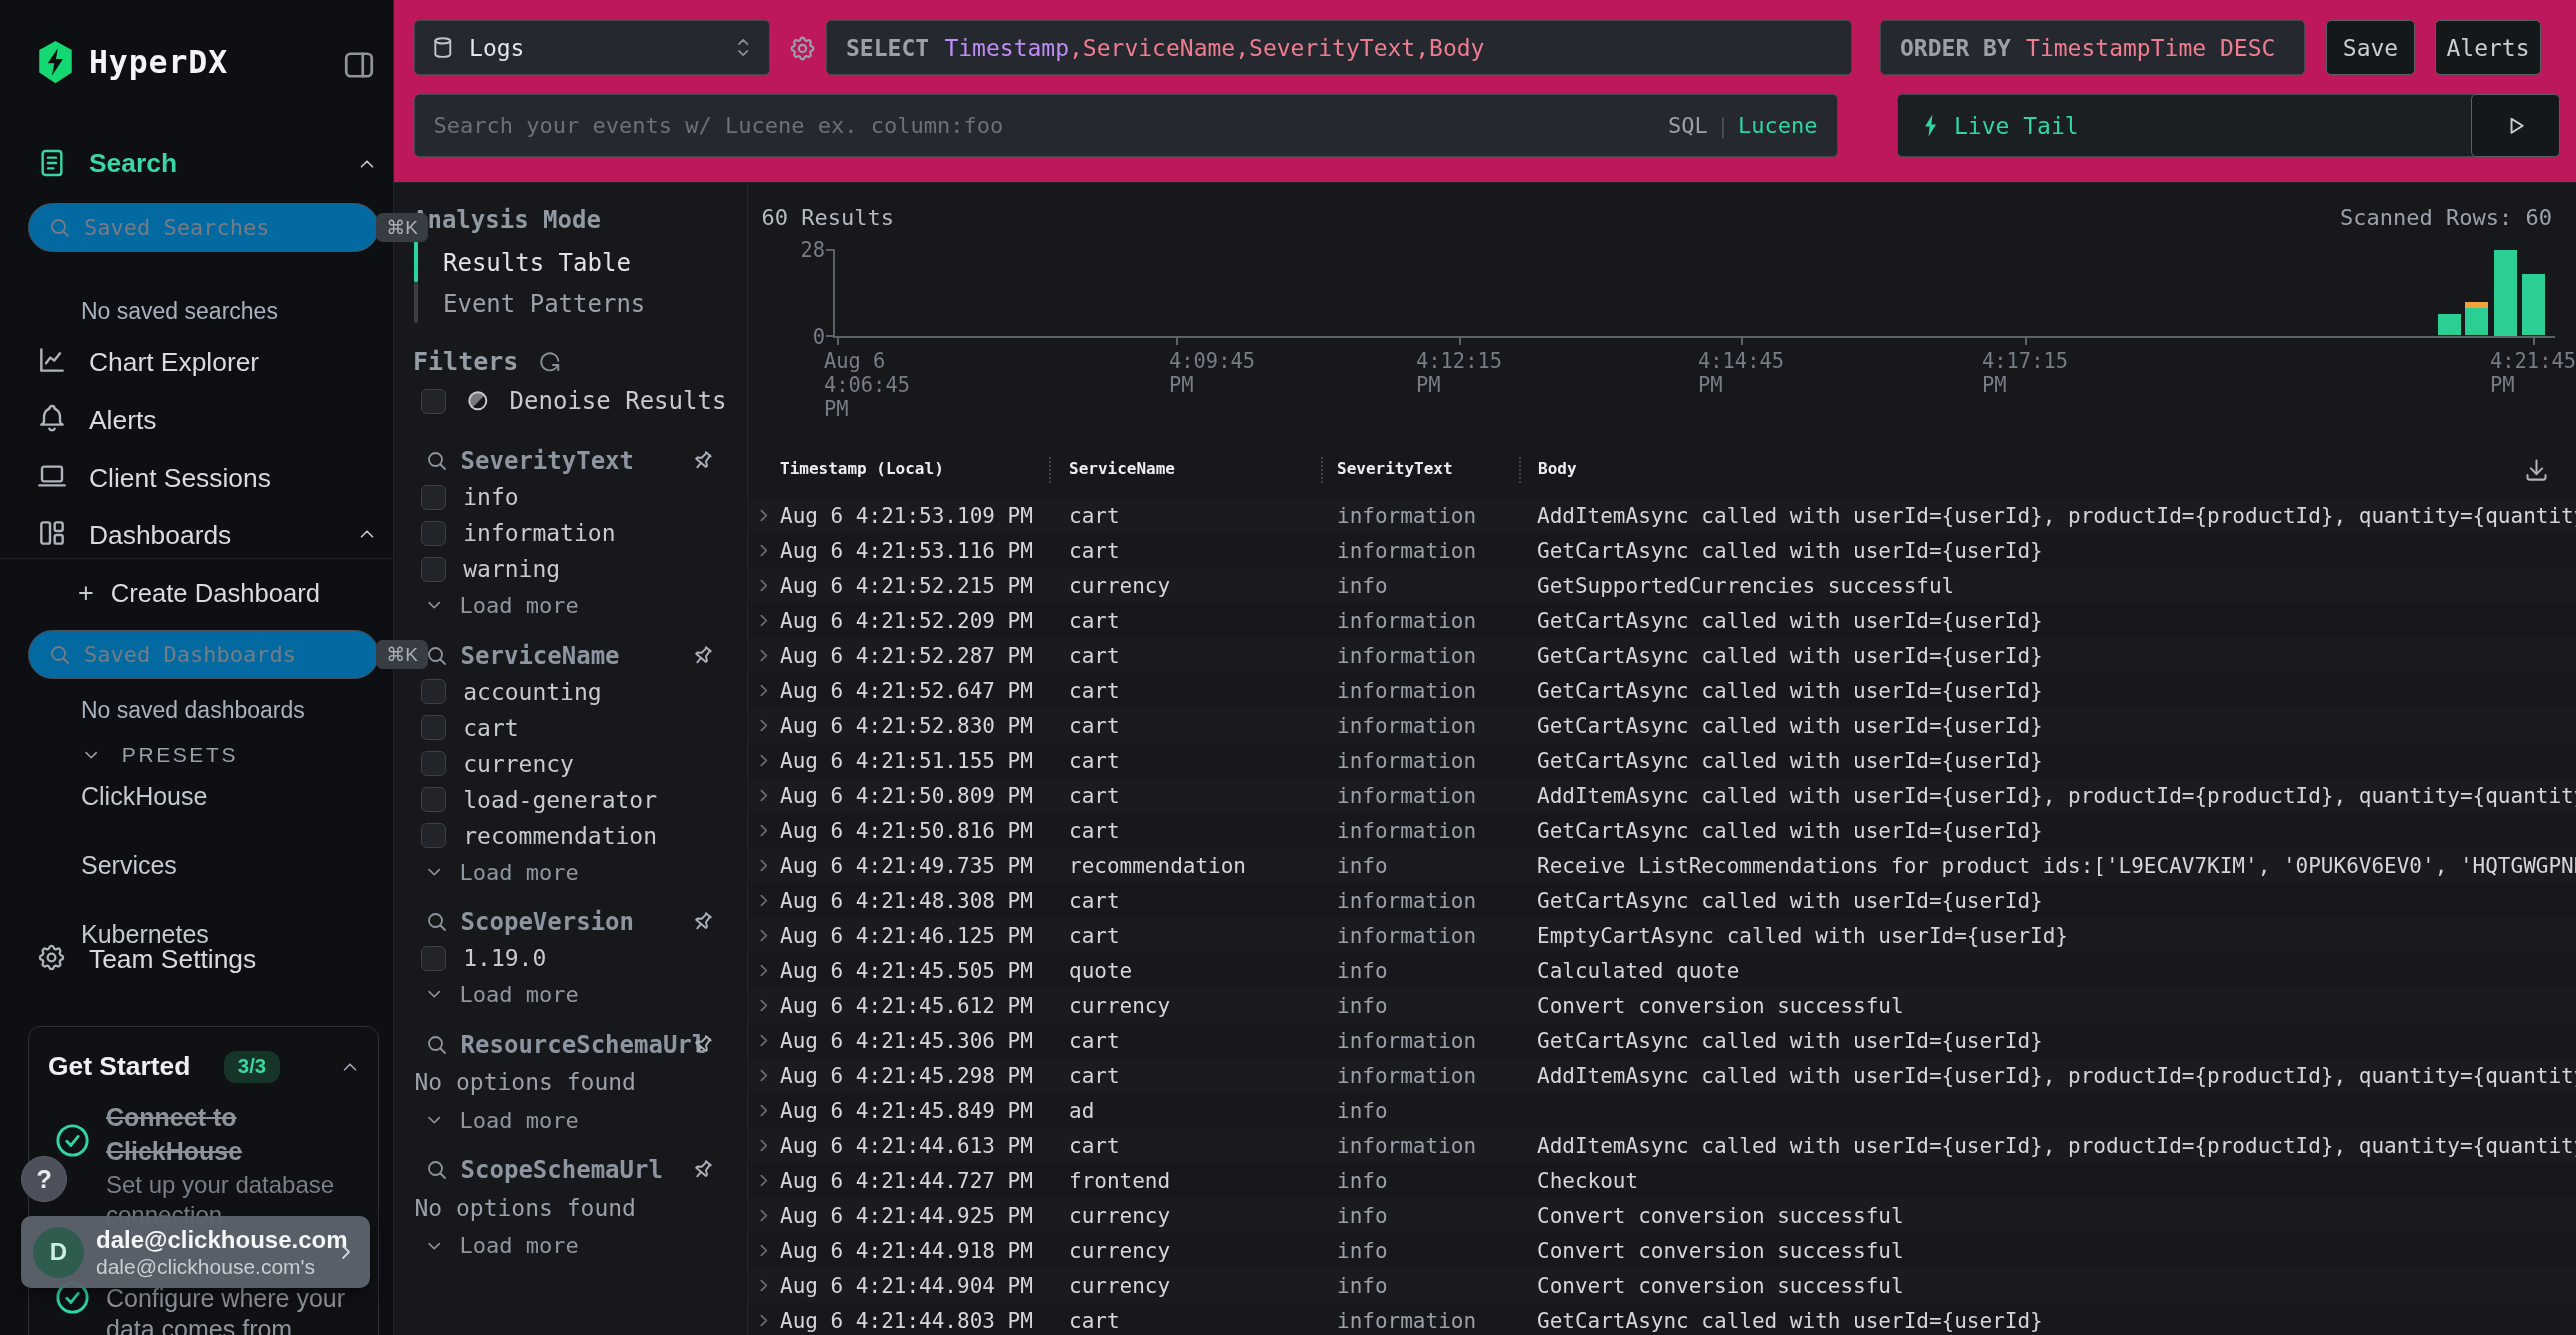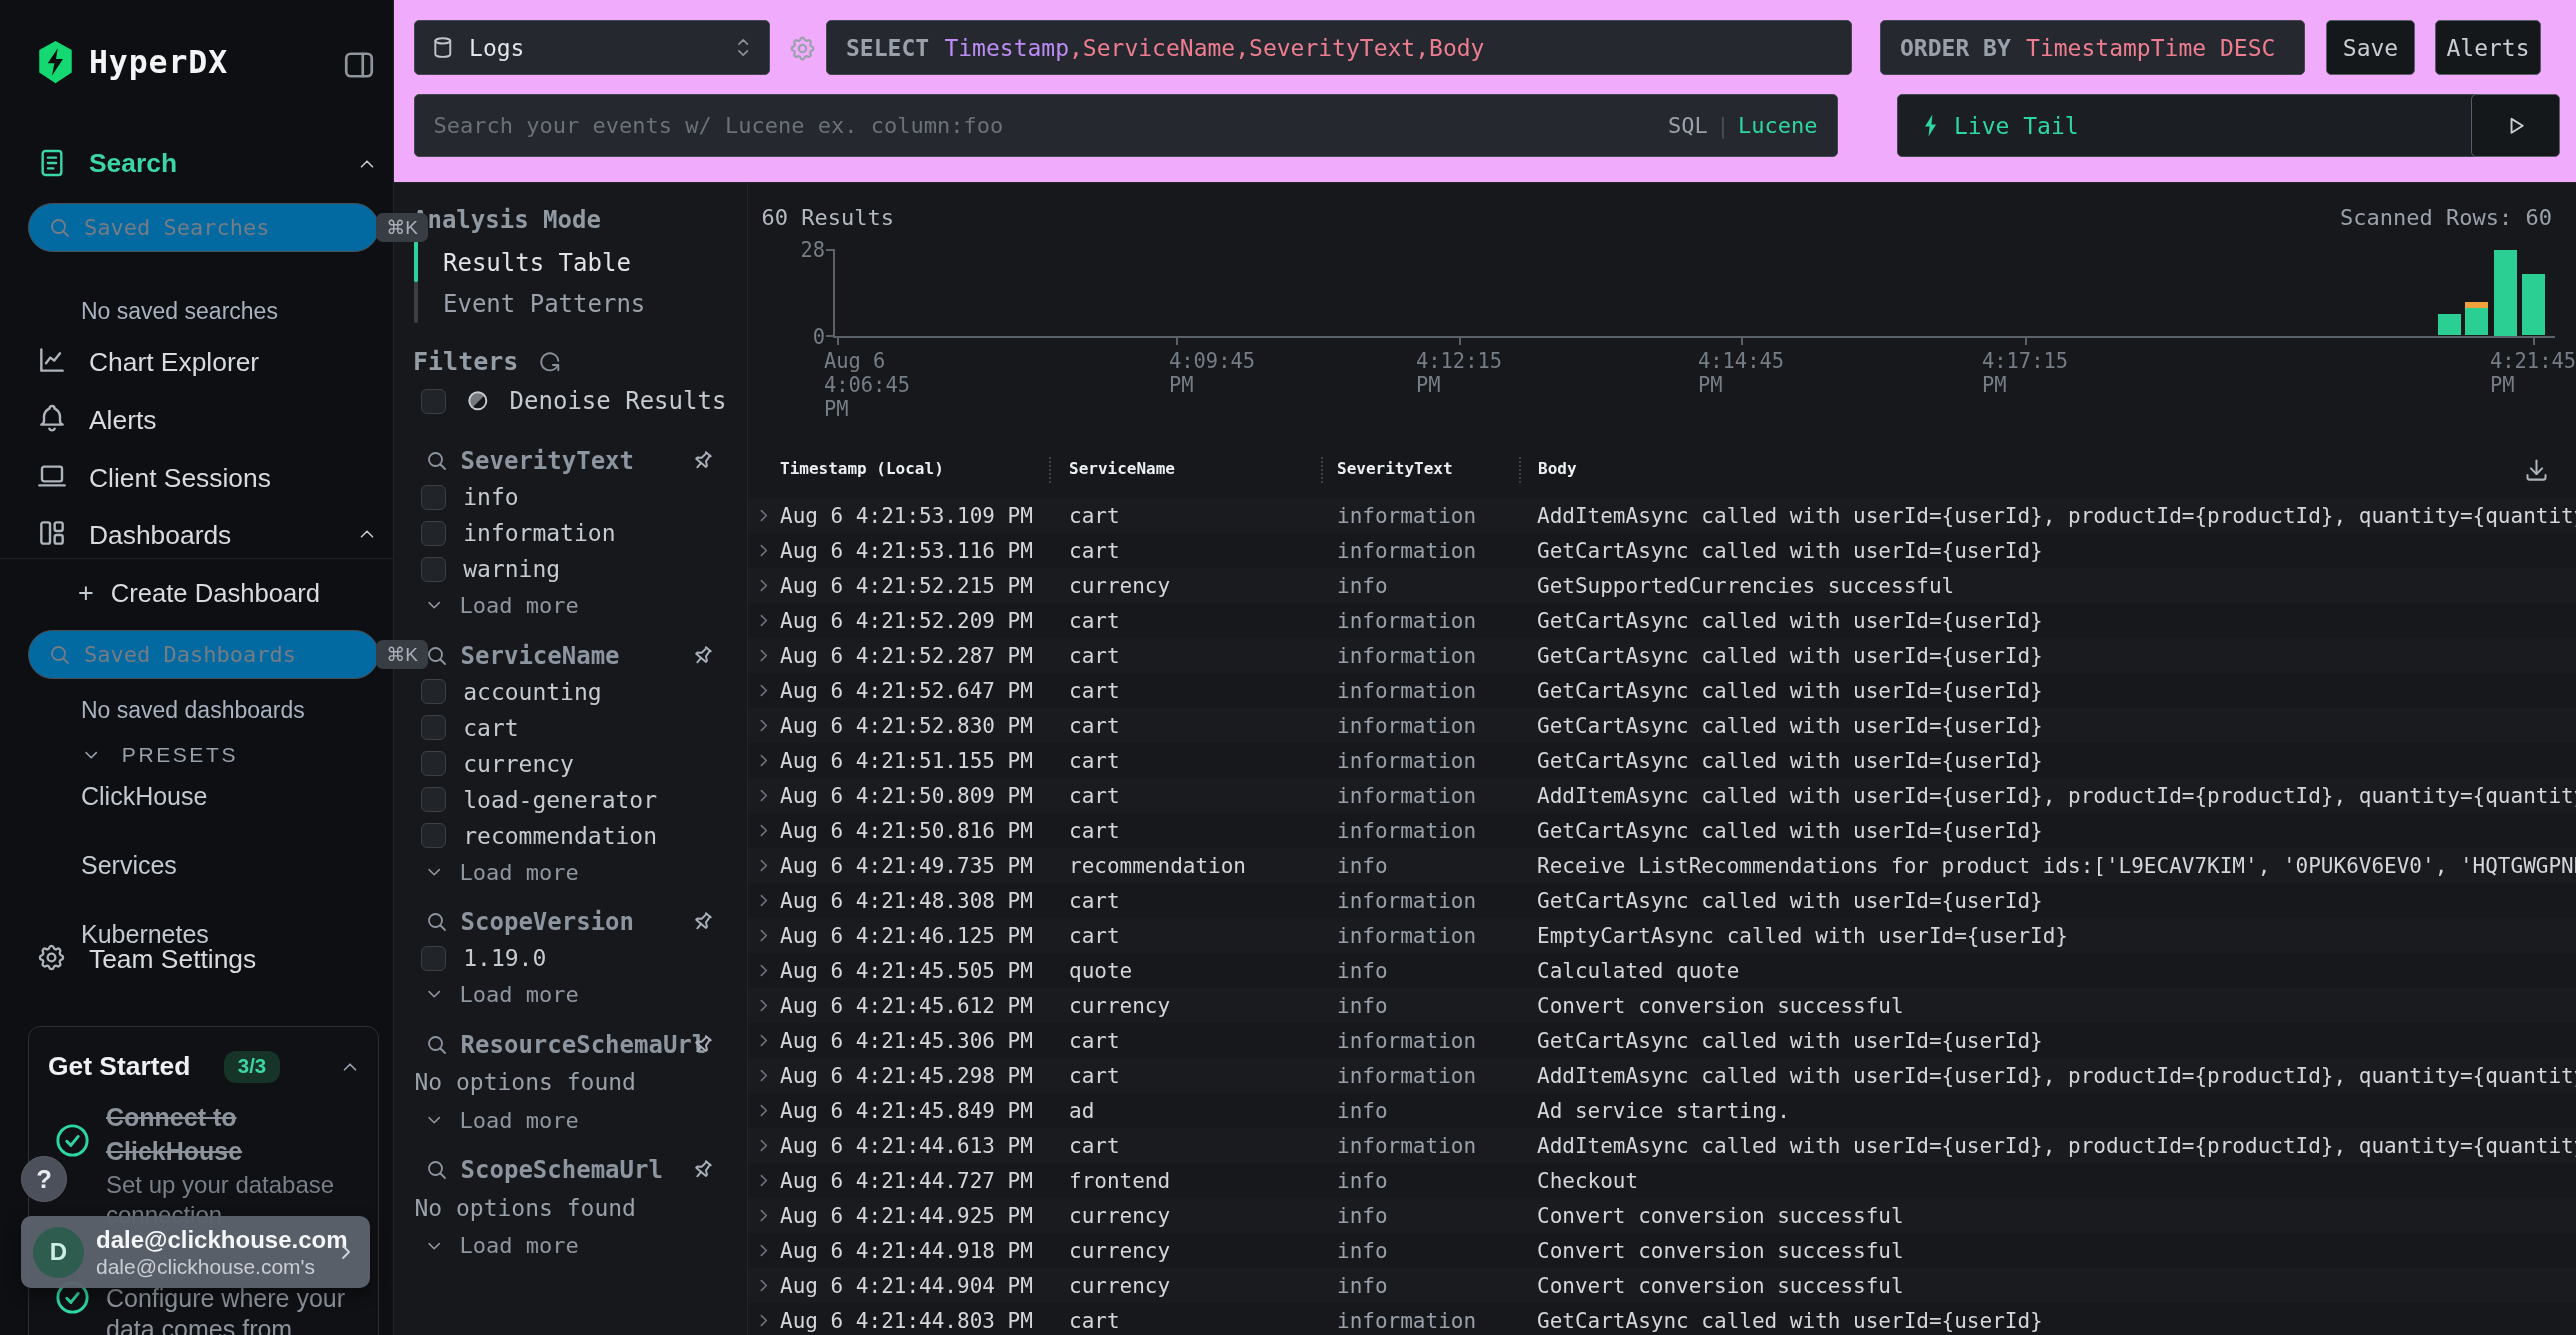--- a/index.html
+++ b/index.html
@@ -42,21 +42,21 @@
   .gs-step-title{ font-size:25px; font-weight:bold; color:#8d939c; text-decoration:line-through; line-height:34px; }
   .gs-step-sub{ font-size:24px; color:#787f88; line-height:30px; }
   .gs-step-future{ font-size:25px; color:#8d939c; line-height:31px; }
   #help-fab{ width:46px; height:46px; border-radius:50%; background:#4b505a; color:#e9ebef; font-size:25.6px; font-weight:bold; display:flex; align-items:center; justify-content:center; z-index:7; border:0.9px solid #5a5f69;}
   #user-chip{ left:21px; top:1216px; width:349px; height:72px; background:rgba(93,99,109,0.96); border-radius:10.2px; z-index:6; display:flex; align-items:center; padding:0 12px; gap:12px; box-shadow:0 5.1px 15.3px rgba(0,0,0,.4); }
   #user-chip .avatar{ width:51px; height:51px; border-radius:50%; background:#2e5d50; color:#cdeee2; font-size:24px; font-weight:bold; display:flex; align-items:center; justify-content:center; flex:none; }
   #user-chip .email{ font-size:24px; font-weight:bold; color:#f4f6f8; line-height:29px; white-space:nowrap; }
   #user-chip .sub{ font-size:21px; color:#c9cdd4; line-height:25.6px; white-space:nowrap; }
 
   
-  #topbar{ left:394px; top:0; width:2182px; height:183px; background:#f0abfc; border-bottom:0.9px solid #212428; z-index:2; }
+  #topbar{ left:394px; top:0; width:2182px; height:183px; background:#be185d; border-bottom:0.9px solid #212428; z-index:2; }
   .tb-box{ background:#25282e; border:0.9px solid #44484f; border-radius:5.1px; display:flex; align-items:center; }
   .tb-btn{ background:#15181b; border:0.9px solid #5a5f66; border-radius:5.1px; display:flex; align-items:center; justify-content:center; font-size:23px; color:#c9ced4; cursor:pointer; }
   .tb-text{ font-size:23px; }
   .kw{ color:#9aa1ab; font-weight:bold; }
   .fld-purple{ color:#bd8cf5; }
   .fld-salmon{ color:#ee7d90; }
   #main-search input{ flex:1; background:transparent; border:none; outline:none; font-family:"DejaVu Sans Mono",monospace; font-size:22px; color:#cdd2d8; }
   #main-search input::placeholder{ color:#6b7178; }
   .lang-sql{ color:#9aa1ab; font-size:22px; }
   .lang-sep{ color:#4a4f56; font-size:22px; padding:0 8.5px; }
@@ -819,21 +819,20 @@
 
   <div class="lrow">
     <span class="lr-chev">
       <svg class="icon" width="17" height="17" viewBox="0 0 24 24" style="stroke-width:2.4;">
               <path d="M9 5l7 7-7 7"></path>
             </svg>
     </span>
     <span class="lr-ts">Aug 6 4:21:45.849 PM</span>
     <span class="lr-svc">ad</span>
     <span class="lr-sev">info</span>
-    <span class="lr-body">Ad service starting.</span>
   </div>
 
   <div class="lrow">
     <span class="lr-chev">
       <svg class="icon" width="17" height="17" viewBox="0 0 24 24" style="stroke-width:2.4;">
               <path d="M9 5l7 7-7 7"></path>
             </svg>
     </span>
     <span class="lr-ts">Aug 6 4:21:44.613 PM</span>
     <span class="lr-svc">cart</span>

